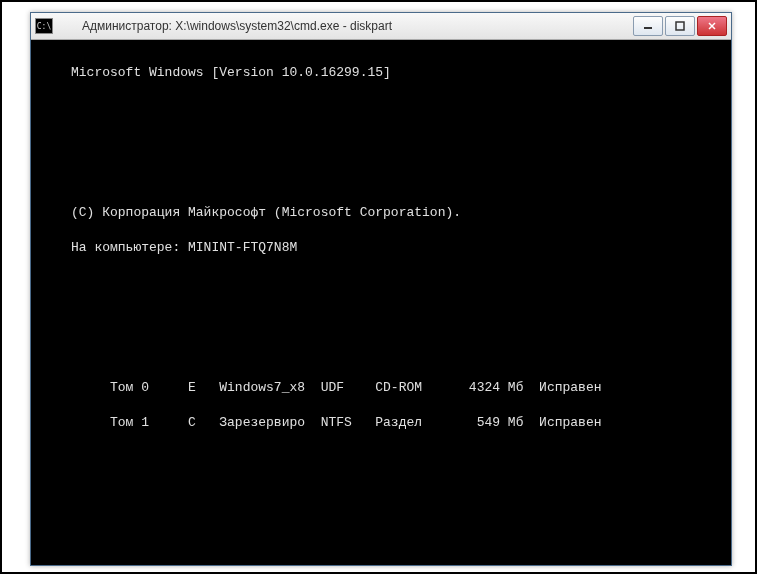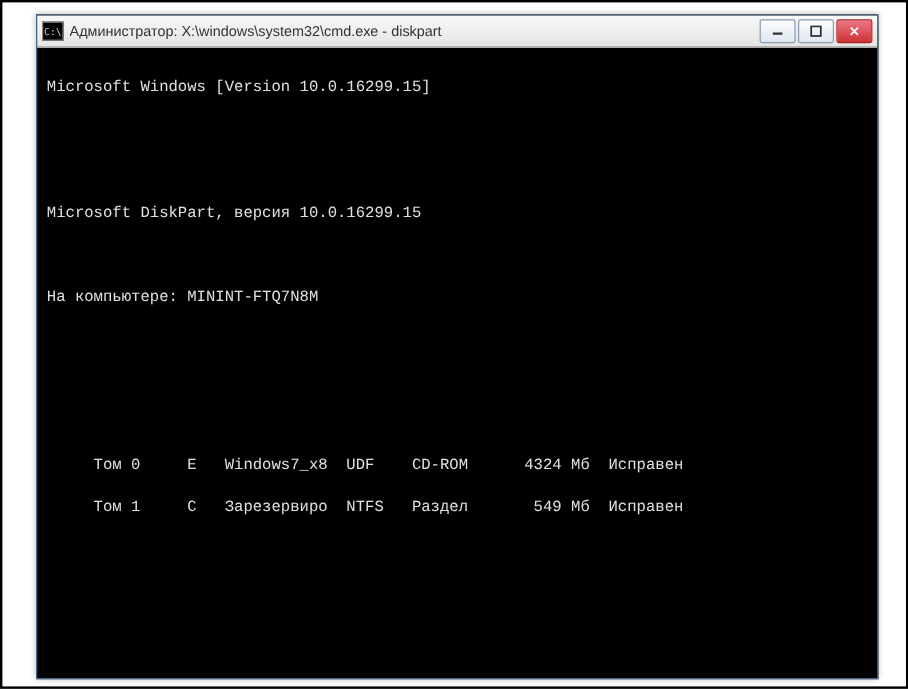--- a/index.html
+++ b/index.html
@@ -43,20 +43,21 @@
     align-items: center;
     justify-content: center;
     font-size: 8px;
     color: #ccc;
     font-family: monospace;
   }
   .titlebar-text {
     flex: 1;
     white-space: nowrap;
     overflow: hidden;
+    margin-left: 24px;
   }
   .titlebar-buttons {
     display: flex;
     gap: 2px;
   }
   .tb-btn {
     width: 28px;
     height: 18px;
     border: 1px solid #8a9cb0;
     background: linear-gradient(to bottom, #fdfdfd, #dfe7f0);
@@ -77,20 +78,21 @@
     padding: 6px 8px;
     font-family: "Consolas", "Courier New", monospace;
     font-size: 13px;
     color: #e0e0e0;
     line-height: 1.35;
     white-space: pre;
     position: relative;
   }
   .row {
     display: block;
+    margin-left: 32px;
   }
 </style>
 </head>
 <body>
 
 <div class="window">
   <div class="titlebar">
     <div class="titlebar-icon">C:\</div>
     <div class="titlebar-text">Администратор: X:\windows\system32\cmd.exe - diskpart</div>
     <div class="titlebar-buttons">
@@ -110,22 +112,22 @@
             <line x1="8" y1="2" x2="2" y2="8" stroke="#fff" stroke-width="1.5"></line>
           </svg>
       </div>
     </div>
   </div>
 
   <div class="terminal">
 <span class="row">Microsoft Windows [Version 10.0.16299.15]</span>
 <span class="row"> </span>
 <span class="row"> </span>
-<span class="row">Microsoft DiskPart, версия 10.0.16299.15</span>
 <span class="row"> </span>
+<span class="row">(C) Корпорация Майкрософт (Microsoft Corporation).</span>
 <span class="row">На компьютере: MININT-FTQ7N8M</span>
 <span class="row"> </span>
 <span class="row"> </span>
 <span class="row"> </span>
 <span class="row">     Том 0     E   Windows7_x8  UDF    CD-ROM      4324 Мб  Исправен</span>
 <span class="row">     Том 1     C   Зарезервиро  NTFS   Раздел       549 Мб  Исправен</span>
 
 
 
   </div>

